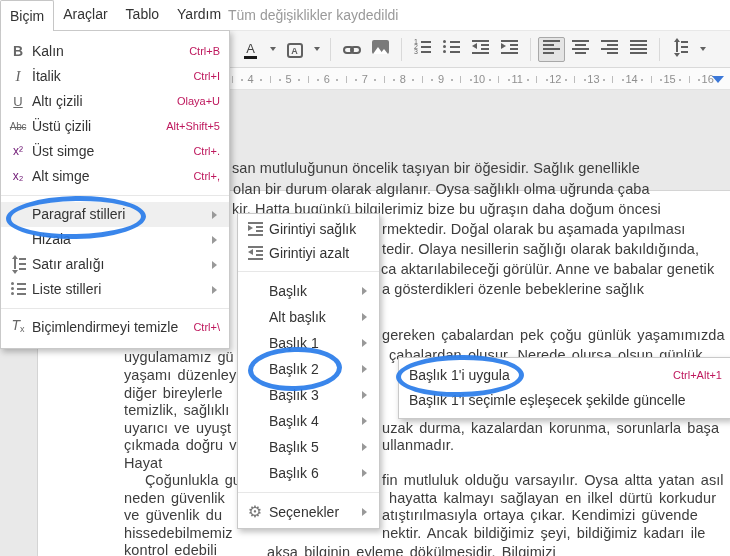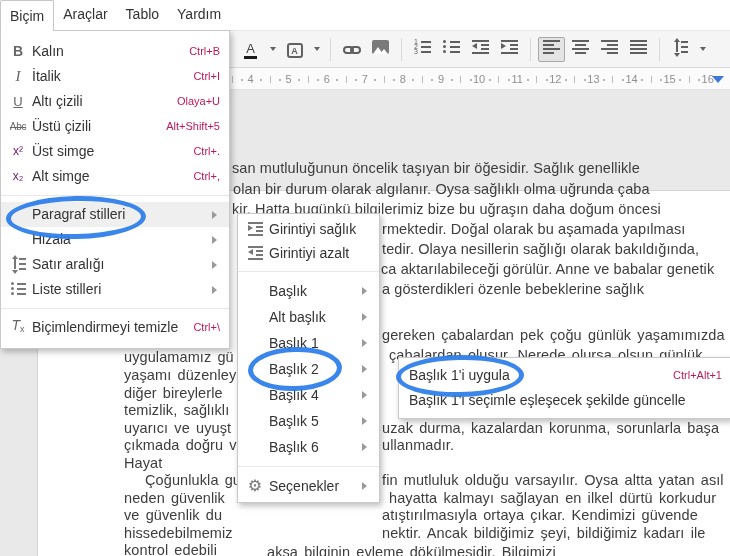--- a/index.html
+++ b/index.html
@@ -86,20 +86,21 @@
   
   .ellipse{position:absolute;border:5px solid #2b7de9;border-radius:50%;z-index:90;opacity:0.93;}
 </style>
 </head>
 <body>
 
 <div class="screen">
 
   <div class="menubar">
     <span id="menubar-items"><span class="mb-item open">Biçim</span><span class="mb-item">Araçlar</span><span class="mb-item">Tablo</span><span class="mb-item">Yardım</span></span>
+    <span class="status">Tüm değişiklikler kaydedildi</span>
   </div>
 
   <div class="toolbar">
     <div class="toolbar-inner" id="toolbar-items">
         <span class="tbtn">
           <span><span class="ic-ta">
               <span class="ta-a">A</span>
               <span class="cbar"></span>
             </span></span>
         </span>
@@ -261,20 +262,21 @@
             <span class="ln" style="left:8px;top:8px;width:7px"></span>
             <span class="ln" style="left:0px;top:12px;width:15px"></span>
             <span class="tl" style="top:3px"></span>
           </span>
         </span><span class="mlabel">Girintiyi azalt</span></div>
       <div class="menu-sep"></div>
       <div class="menu-row"><span class="mlabel">Başlık</span><span class="marrow"></span></div>
       <div class="menu-row"><span class="mlabel">Alt başlık</span><span class="marrow"></span></div>
       <div class="menu-row"><span class="mlabel">Başlık 1</span><span class="marrow"></span></div>
       <div class="menu-row"><span class="mlabel">Başlık 2</span><span class="marrow"></span></div>
+      <div class="menu-row"><span class="mlabel">Başlık 3</span><span class="marrow"></span></div>
       <div class="menu-row"><span class="mlabel">Başlık 4</span><span class="marrow"></span></div>
       <div class="menu-row"><span class="mlabel">Başlık 5</span><span class="marrow"></span></div>
       <div class="menu-row"><span class="mlabel">Başlık 6</span><span class="marrow"></span></div>
       <div class="menu-sep"></div>
       <div class="menu-row"><span class="micon">
           <span class="g-gear">⚙</span>
         </span><span class="mlabel">Seçenekler</span><span class="marrow"></span></div>
     </div>
   <div class="menu-panel heading1-menu" id="heading1-menu">
       <div class="menu-row"><span class="mlabel">Başlık 1'i uygula</span><span class="mshortcut">Ctrl+Alt+1</span></div>

